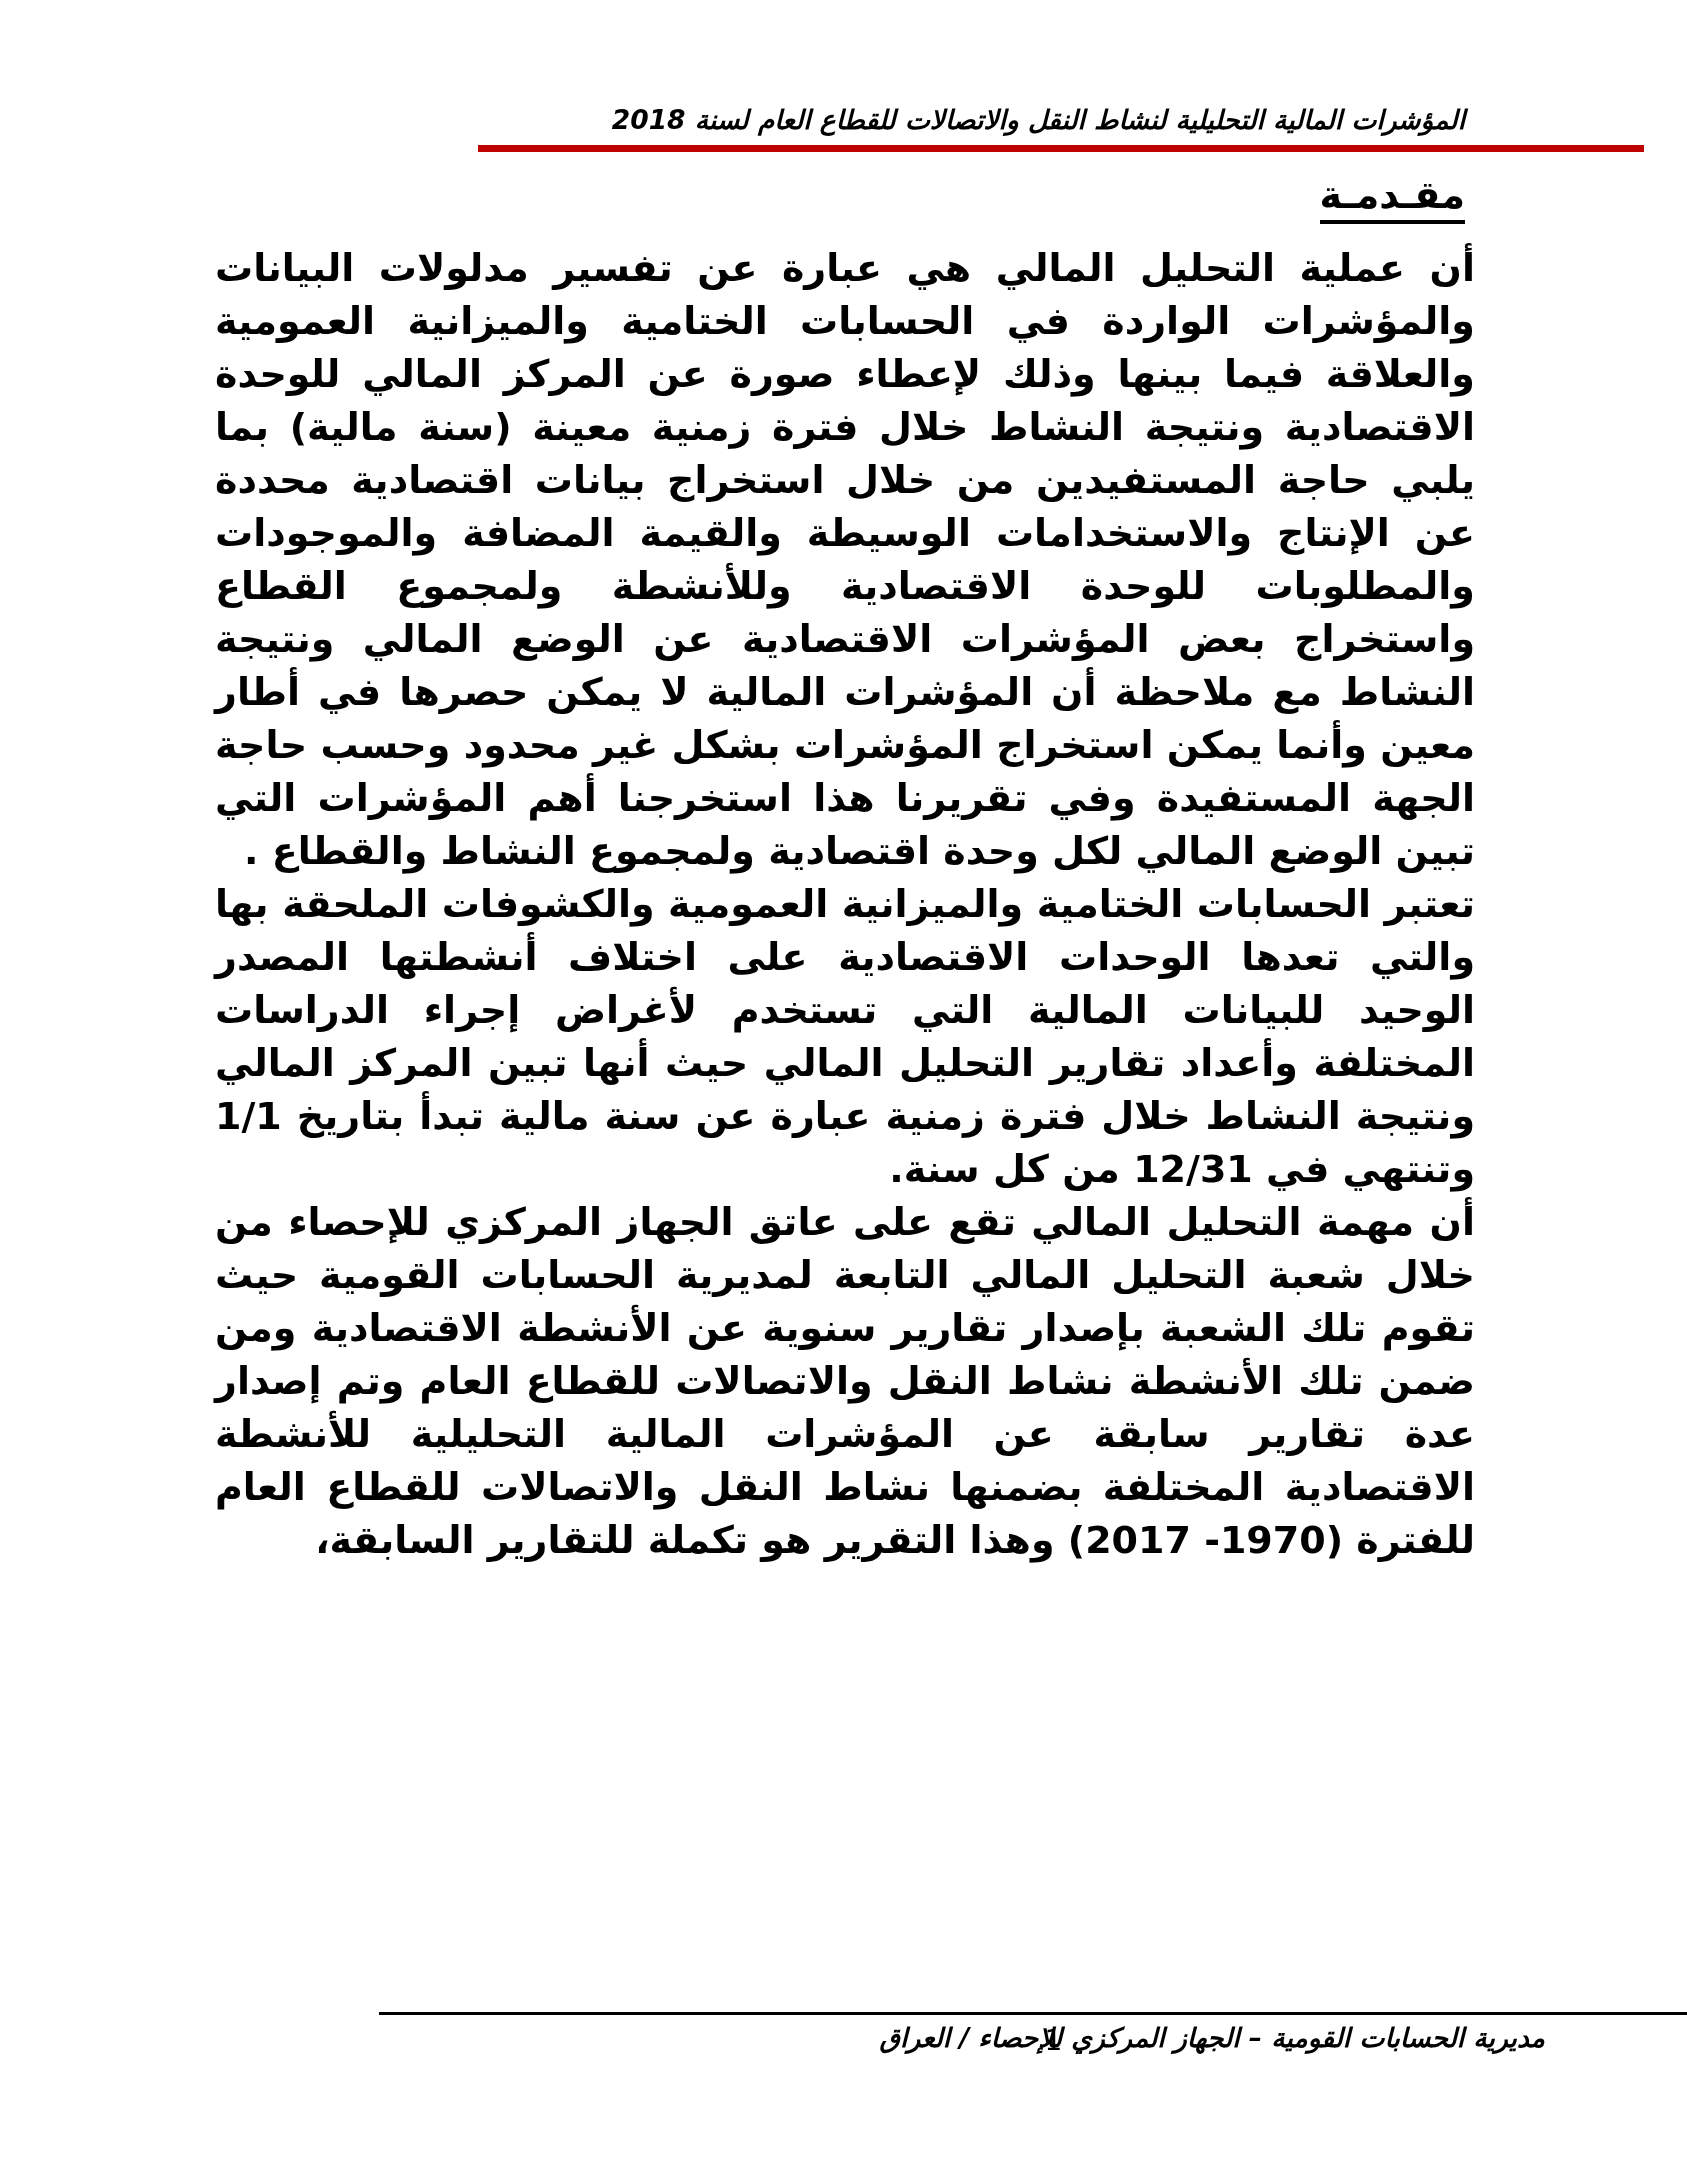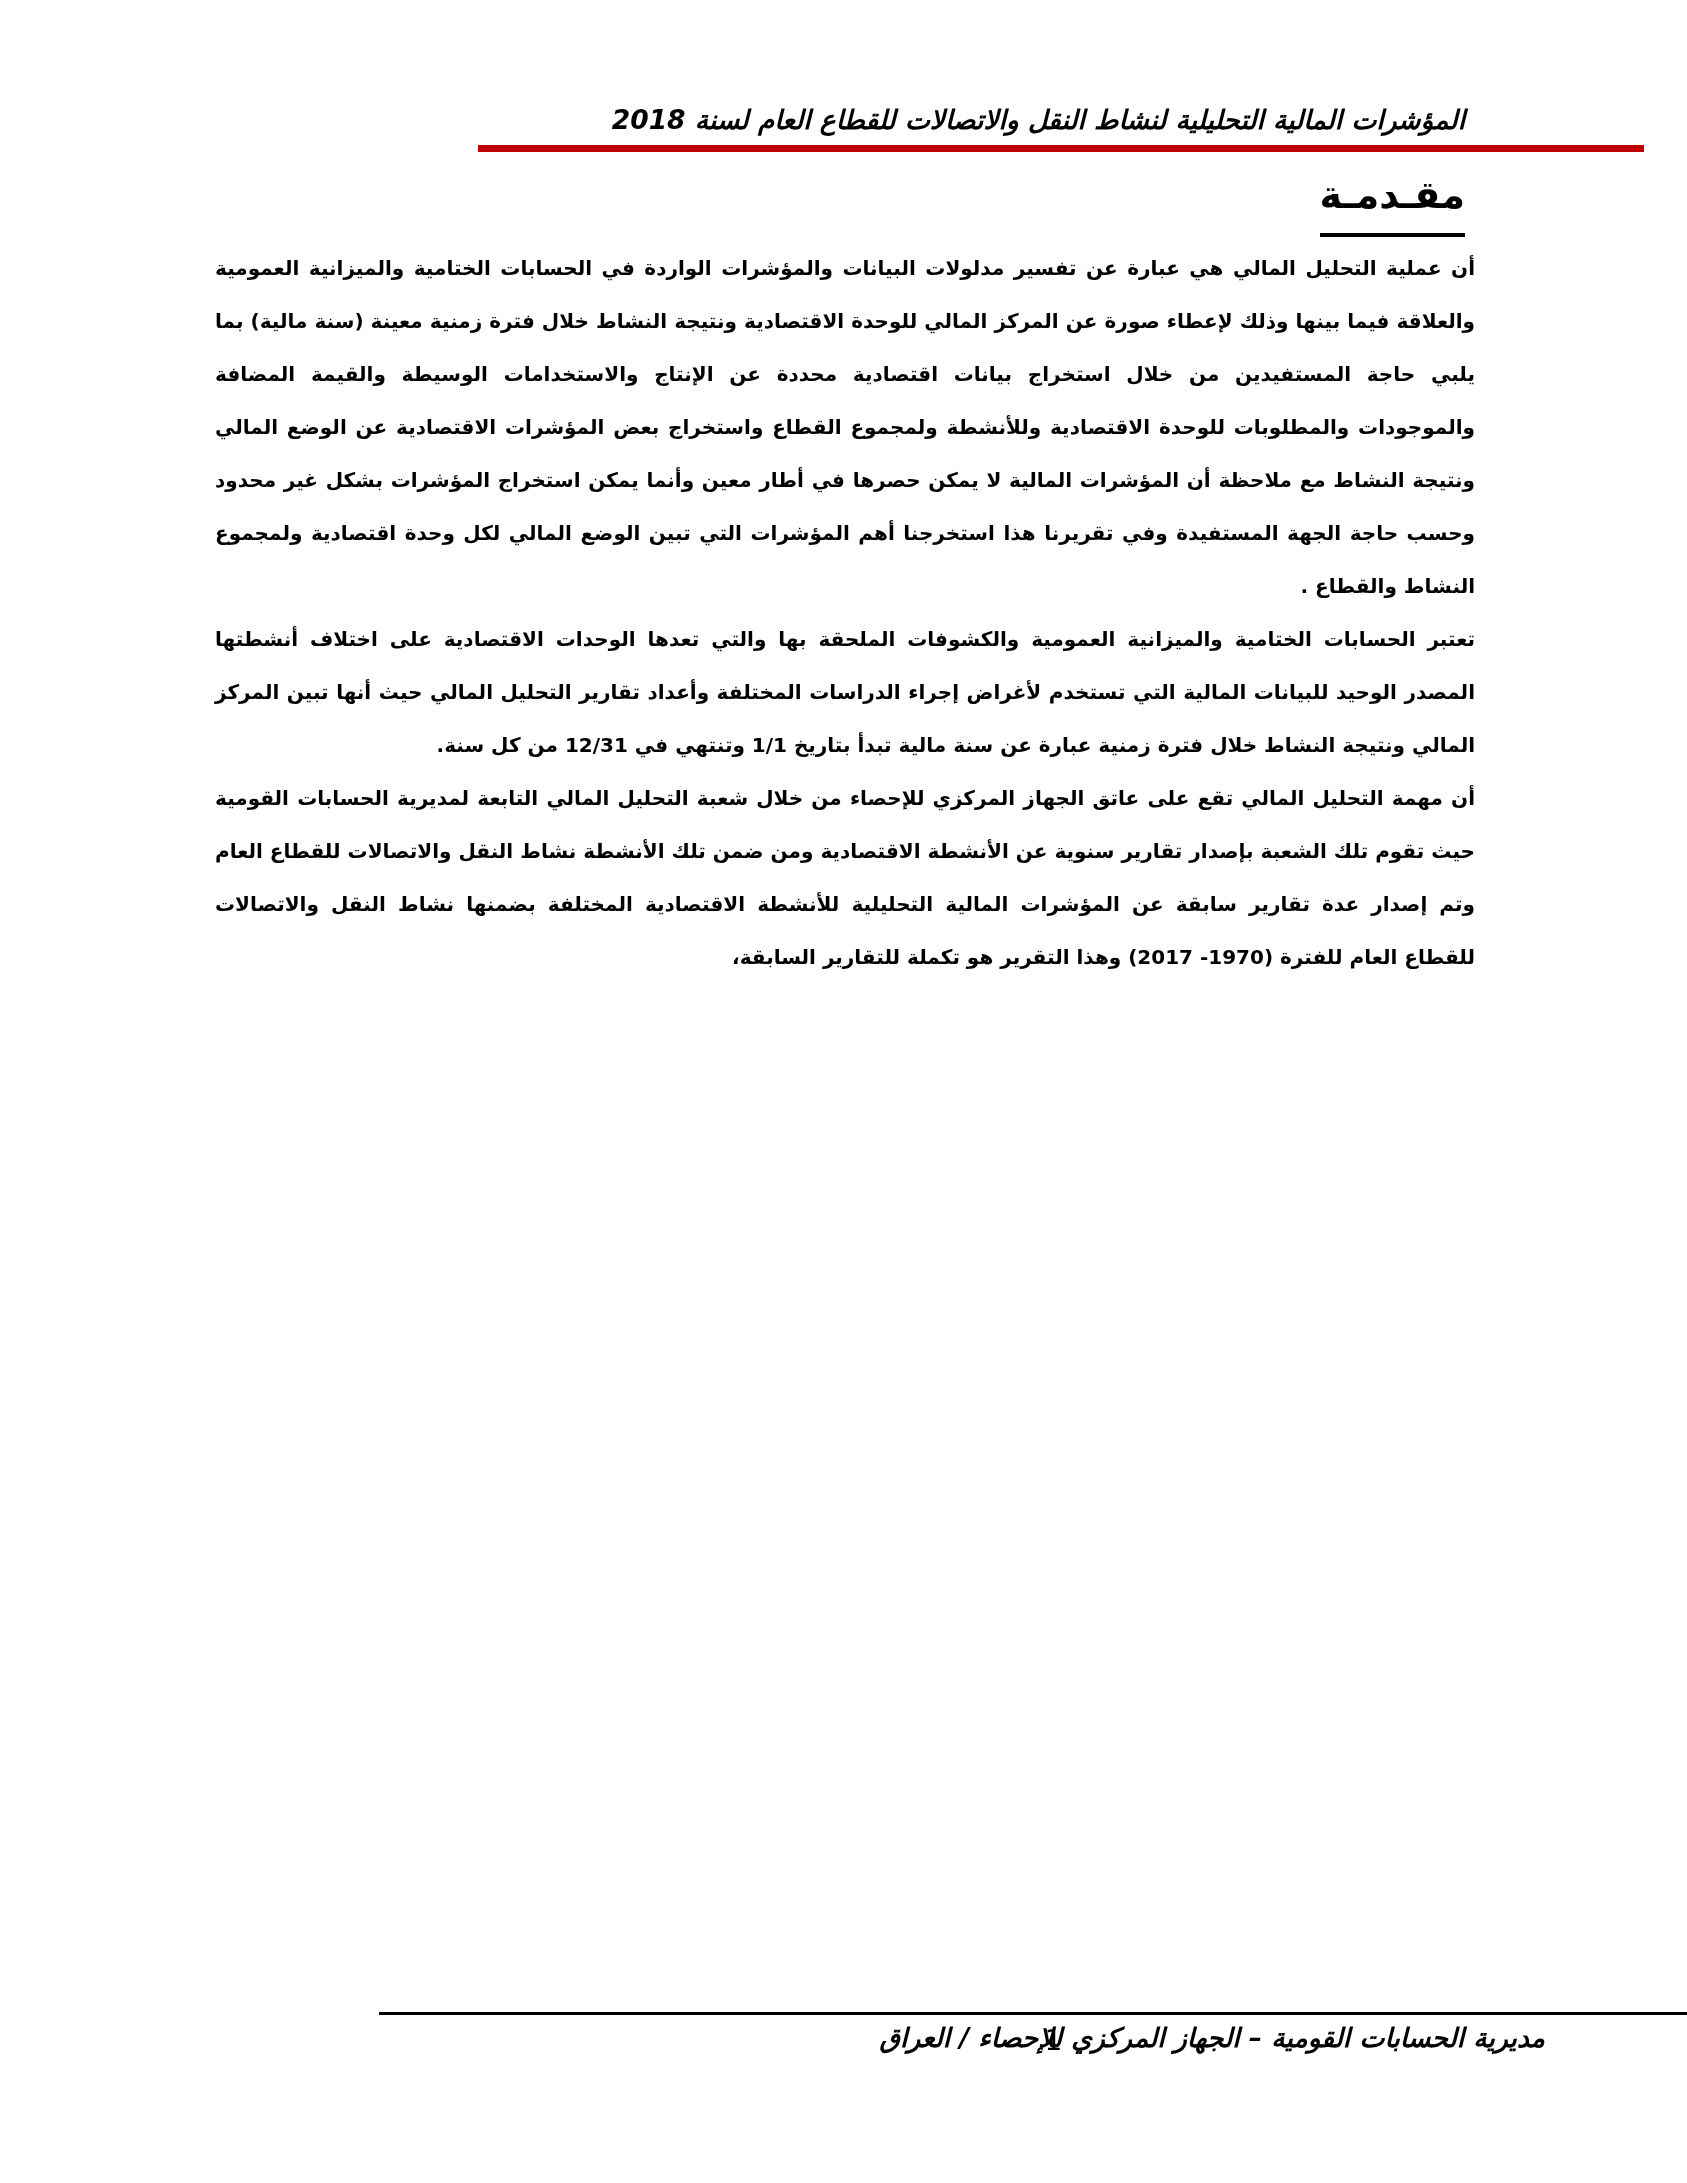--- a/index.html
+++ b/index.html
@@ -49,34 +49,34 @@
     top: 173px;
     right: 222px;
     margin: 0;
     font-size: 38px;
     font-weight: bold;
     line-height: 44px;
   }
   .doc-heading span {
     display: inline-block;
     border-bottom: 4.6px solid #000;
-    padding-bottom: 16px;
+    padding-bottom: 3px;
   }
 
   
   .document-body {
     position: absolute;
     top: 242px;
     right: 212px;
     width: 1260px;
     direction: rtl;
   }
   .document-body p {
     margin: 0;
-    font-size: 20px;
+    font-size: 38px;
     font-weight: bold;
     line-height: 53px;
     text-align: justify;
     text-align-last: right;
     text-justify: inter-word;
   }
 
   
   .footer-rule {
     position: absolute;

